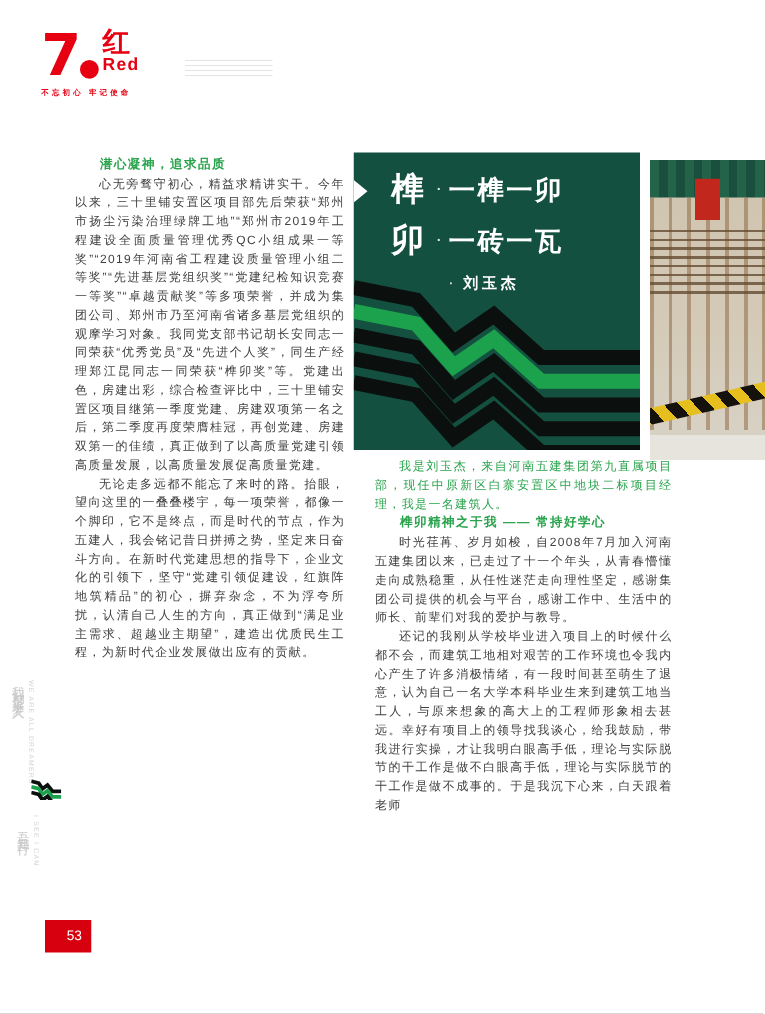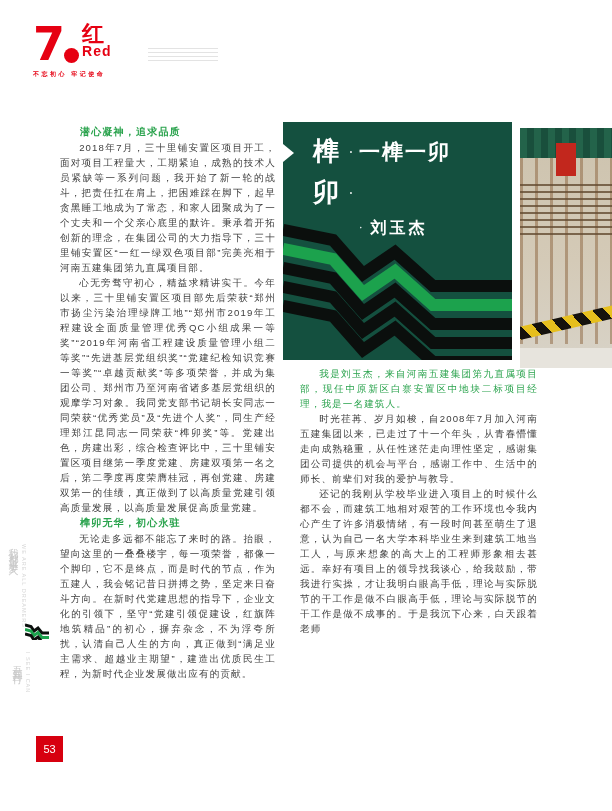--- a/index.html
+++ b/index.html
@@ -37,21 +37,21 @@
   .card-arrow { position:absolute; left:0; top:22px; width:0; height:0;
     border-left:11px solid #ffffff; border-top:9px solid transparent; border-bottom:9px solid transparent; }
   .card-title { position:absolute; left:26px; top:12px; color:#ffffff;
     font-family:"DejaVu Serif", serif; }
   .card-grid { display:grid; grid-template-columns:34px 16px auto; align-items:center; row-gap:6px; }
   .card-big { font-size:26px; font-weight:bold; text-align:center; }
   .card-bullet { font-size:14px; text-align:center; opacity:.9; }
   .card-line { font-size:21px; font-weight:bold; letter-spacing:2px; white-space:nowrap; }
   .card-author-row { display:flex; align-items:center; margin-top:8px; margin-left:50px; }
   .card-author-bullet { font-size:11px; margin-right:8px; opacity:.9; }
-  .card-author { font-size:16px; letter-spacing:3px; font-weight:bold; }
+  .card-author { font-size:12px; letter-spacing:3px; font-weight:bold; }
   .zigzag { position:absolute; left:0; bottom:0; }
 
   
   .photo { position:absolute; left:520px; top:128px; width:92px; height:240px; overflow:hidden;
     background:linear-gradient(180deg,#cdc3ae 0%, #d4cab7 55%, #d8d3c8 100%); }
   .photo-top { position:absolute; left:0; top:0; width:100%; height:30px;
     background:repeating-linear-gradient(90deg,#23634a 0 7px,#194f3c 7px 14px); }
   .photo-poles { position:absolute; left:0; top:30px; width:100%; height:186px;
     background:repeating-linear-gradient(90deg, rgba(139,99,61,.5) 0 3px, rgba(0,0,0,0) 3px 15px); }
   .photo-rebar { position:absolute; left:0; top:56px; width:100%; height:56px;
@@ -64,21 +64,21 @@
 
   
   .rail-v { position:absolute; writing-mode:vertical-rl; color:#c9c9c9; }
   .rail-dream-cn { left:6px;  top:540px; font-size:10px; letter-spacing:3px; }
   .rail-dream-en { left:21px; top:544px; font-size:5.5px; letter-spacing:1px; color:#d6d6d6; }
   .rail-motto-cn { left:10px; top:658px; font-size:10px; letter-spacing:3px; }
   .rail-motto-en { left:25px; top:652px; font-size:5.5px; letter-spacing:1px; color:#d6d6d6; }
   .rail-logo { position:absolute; left:25px; top:622px; }
   .page-badge { position:absolute; left:36px; top:736px; width:27px; height:26px;
     background:#d7000f; color:#ffffff; font-size:11px;
-    display:flex; align-items:center; justify-content:center; }
+    display:flex; align-items:center; justify-content:center;padding-left:10px; }
 </style>
 </head>
 <body>
 
 <div class="page">
 
   <div class="logo">
     <div class="logo-row">
       <span class="logo-7">7</span>
       <span class="logo-dot"></span>
@@ -86,35 +86,34 @@
         <span class="logo-hong">红</span>
         <span class="logo-red">Red</span>
       </span>
     </div>
     <div class="logo-slogan">不忘初心 牢记使命</div>
   </div>
   <div class="deco-lines"></div>
 
   <div class="col-left">
     <h3 class="green-h">潜心凝神，追求品质</h3>
-    <p class="body-p">2018年7月，三十里铺安置区项目开工，面对项目工程量大，工期紧迫，成熟的技术人员紧缺等一系列问题，我开始了新一轮的战斗，把责任扛在肩上，把困难踩在脚下，起早贪黑睡工地成为了常态，和家人团聚成为了一个丈夫和一个父亲心底里的默许。秉承着开拓创新的理念，在集团公司的大力指导下，三十里铺安置区“一红一绿双色项目部”完美亮相于河南五建集团第九直属项目部。</p>
     <p class="body-p">心无旁骛守初心，精益求精讲实干。今年以来，三十里铺安置区项目部先后荣获“郑州市扬尘污染治理绿牌工地”“郑州市2019年工程建设全面质量管理优秀QC小组成果一等奖”“2019年河南省工程建设质量管理小组二等奖”“先进基层党组织奖”“党建纪检知识竞赛一等奖”“卓越贡献奖”等多项荣誉，并成为集团公司、郑州市乃至河南省诸多基层党组织的观摩学习对象。我同党支部书记胡长安同志一同荣获“优秀党员”及“先进个人奖”，同生产经理郑江昆同志一同荣获“榫卯奖”等。党建出色，房建出彩，综合检查评比中，三十里铺安置区项目继第一季度党建、房建双项第一名之后，第二季度再度荣膺桂冠，再创党建、房建双第一的佳绩，真正做到了以高质量党建引领高质量发展，以高质量发展促高质量党建。</p>
-    <h3 class="green-h">榫卯无华，初心永驻</h3>
     <p class="body-p">无论走多远都不能忘了来时的路。抬眼，望向这里的一叠叠楼宇，每一项荣誉，都像一个脚印，它不是终点，而是时代的节点，作为五建人，我会铭记昔日拼搏之势，坚定来日奋斗方向。在新时代党建思想的指导下，企业文化的引领下，坚守“党建引领促建设，红旗阵地筑精品”的初心，摒弃杂念，不为浮夸所扰，认清自己人生的方向，真正做到“满足业主需求、超越业主期望”，建造出优质民生工程，为新时代企业发展做出应有的贡献。</p>
   </div>
 
   <div class="card">
     <div class="card-arrow"></div>
     <div class="card-title">
       <div class="card-grid">
         <span class="card-big">榫</span>
         <span class="card-bullet">·</span>
         <span class="card-line">一榫一卯</span>
         <span class="card-big">卯</span>
         <span class="card-bullet">·</span>
+        <span class="card-line">一砖一瓦</span>
       </div>
       <div class="card-author-row">
         <span class="card-author-bullet">·</span>
         <span class="card-author">刘玉杰</span>
       </div>
     </div>
     <svg class="zigzag" width="229" height="140" viewBox="0 0 229 140">
       <polyline points="0,10 50,20 80,54 112,32 150,66 229,66" fill="none" stroke="#0b0f0d" stroke-width="12"></polyline>
       <polyline points="0,29 50,39 80,73 112,51 150,85 229,85" fill="none" stroke="#1ca24d" stroke-width="12"></polyline>
       <polyline points="0,48 50,58 80,92 112,70 150,104 229,104" fill="none" stroke="#0b0f0d" stroke-width="12"></polyline>
@@ -127,20 +126,21 @@
     <div class="photo-top"></div>
     <div class="photo-poles"></div>
     <div class="photo-rebar"></div>
     <div class="photo-sign"></div>
     <div class="photo-hazard"></div>
     <div class="photo-bottom"></div>
   </div>
 
   <div class="col-right">
     <p class="body-p green-p">我是刘玉杰，来自河南五建集团第九直属项目部，现任中原新区白寨安置区中地块二标项目经理，我是一名建筑人。</p>
+    <h3 class="green-h">榫卯精神之于我 —— 常持好学心</h3>
     <p class="body-p">时光荏苒、岁月如梭，自2008年7月加入河南五建集团以来，已走过了十一个年头，从青春懵懂走向成熟稳重，从任性迷茫走向理性坚定，感谢集团公司提供的机会与平台，感谢工作中、生活中的师长、前辈们对我的爱护与教导。</p>
     <p class="body-p">还记的我刚从学校毕业进入项目上的时候什么都不会，而建筑工地相对艰苦的工作环境也令我内心产生了许多消极情绪，有一段时间甚至萌生了退意，认为自己一名大学本科毕业生来到建筑工地当工人，与原来想象的高大上的工程师形象相去甚远。幸好有项目上的领导找我谈心，给我鼓励，带我进行实操，才让我明白眼高手低，理论与实际脱节的干工作是做不白眼高手低，理论与实际脱节的干工作是做不成事的。于是我沉下心来，白天跟着老师</p>
   </div>
 
   <div class="rail-v rail-dream-cn">我们都是追梦人</div>
   <div class="rail-v rail-dream-en">WE ARE ALL DREAMERS</div>
   <svg class="rail-logo" width="24" height="18" viewBox="0 0 24 18">
     <polyline points="0,3 6,4.5 9,9 13,6 17,11 24,11" fill="none" stroke="#0b0f0d" stroke-width="3"></polyline>
     <polyline points="0,7.5 6,9 9,13.5 13,10.5 17,15.5 24,15.5" fill="none" stroke="#1ca24d" stroke-width="3"></polyline>
     <polyline points="0,12 6,13.5 9,18 13,15 17,20 24,20" fill="none" stroke="#0b0f0d" stroke-width="3"></polyline>

